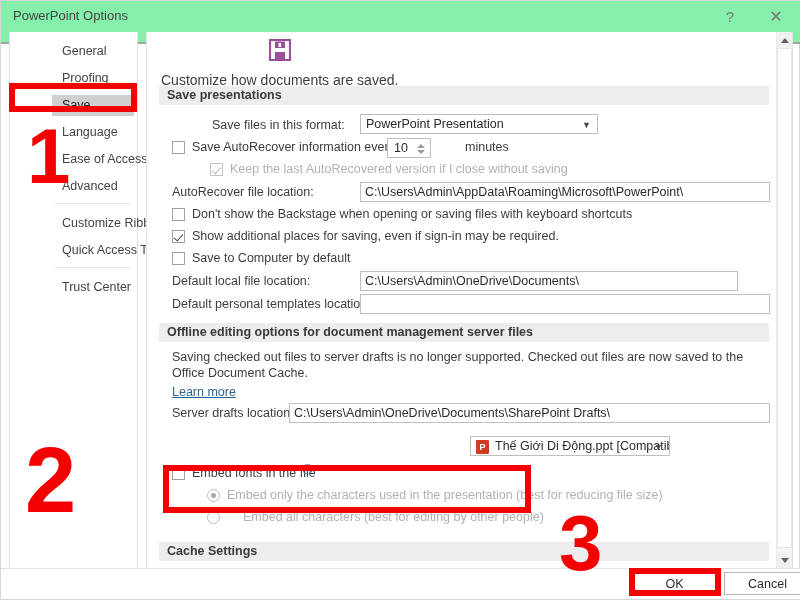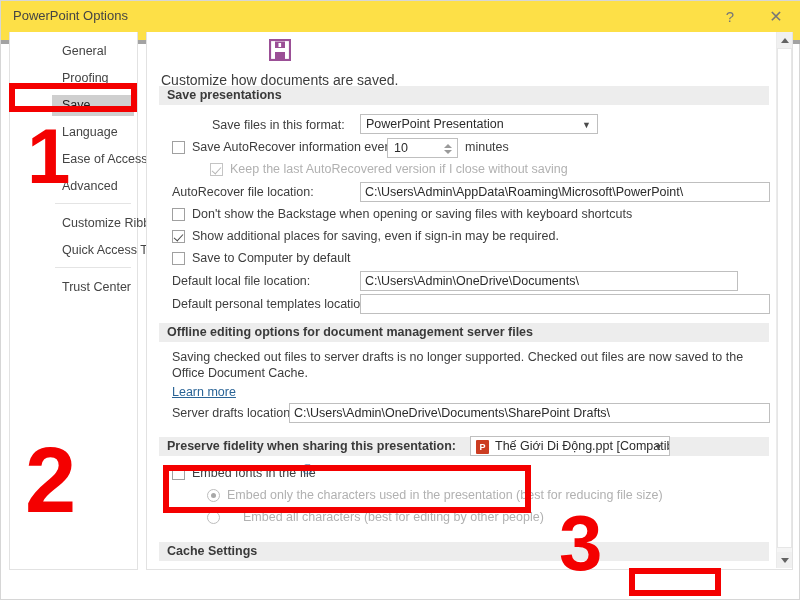--- a/index.html
+++ b/index.html
@@ -15,22 +15,22 @@
     position: relative;
     width: 800px; height: 600px;
     background: #ffffff;
     border: 1px solid #d6d6d6;
   }
 
   
   #titlebar {
     position: absolute; left: 0; top: 0;
     width: 800px; height: 43px;
-    background: #fde047;
-    border-bottom: 4px solid #a3a3a3;
+    background: #86efac;
+    border-bottom: 2px solid #a3a3a3;
   }
   #title-text {
     position: absolute; left: 12px; top: 7px;
     font-size: 13px; color: #444444;
     white-space: nowrap;
   }
   .tb-btn {
     position: absolute; top: 0;
     width: 46px; height: 30px;
     display: flex; align-items: center; justify-content: center;
@@ -175,21 +175,21 @@
     left: 3px; top: 3px;
     width: 5px; height: 5px;
     border-radius: 50%;
     background: #a8a8a8;
   }
 
   .dim { color: #b1b1b1 !important; }
 
   .spinner {
     position: absolute;
-    width: 71px; height: 20px;
+    width: 44px; height: 20px;
     background: #ffffff;
     border: 1px solid #bfbfbf;
   }
   .spinner .sp-val {
     position: absolute; left: 6px; top: 0;
     font-size: 12.5px; color: #2b2b2b; line-height: 19px;
   }
   .spinner .sp-arrows {
     position: absolute; right: 5px; top: 1px;
     width: 9px; height: 17px;
@@ -397,21 +397,20 @@
 
     <div class="section-head" style="top:291px;">Offline editing options for document management server files</div>
 
     <div class="body-text" style="left:25px; top:317px; width:580px;">Saving checked out files to server drafts is no longer supported. Checked out files are now saved to the Office Document Cache.</div>
 
     <div class="link" style="left:25px; top:353px;">Learn more</div>
 
     <div class="row-label" style="left:25px; top:374px;">Server drafts location:</div>
     <div class="textbox" style="left:142px; top:371px; width:481px;">C:\Users\Admin\OneDrive\Documents\SharePoint Drafts\</div>
 
-    <div class="section-head" style="top:405px;">Preserve fidelity when sharing this presentation:</div>
     <div class="combo" style="left:323px; top:404px; width:200px;">
       <span class="ppt-ico" style="left:5px; top:3px;">P</span>
       <span class="cb-text" style="left:24px;">Thế Giới Di Động.ppt [Compatibility M...</span>
       <span class="cb-arrow">▼</span>
     </div>
 
     <div class="cb" style="left:25px; top:435px;"></div>
     <div class="row-label" style="left:45px; top:434px;">Embed fonts in the file</div>
     <div class="info-i" style="left:155px; top:430px;">ⓘ</div>
 
@@ -427,20 +426,24 @@
       <div class="sb-arrow" id="sb-up">
         <span class="sb-tri-up"></span>
       </div>
       <div id="sb-thumb"></div>
       <div class="sb-arrow" id="sb-dn">
         <span class="sb-tri-dn"></span>
       </div>
     </div>
   </div>
 
+  <div id="footer">
+    <div class="dlg-btn" id="ok-btn">OK</div>
+    <div class="dlg-btn" id="cancel-btn">Cancel</div>
+  </div>
 
   <div class="red-box" style="left:8px; top:82px; width:128px; height:29px;"></div>
   <div class="red-num" style="left:26px; top:116px; font-size:78px;">1</div>
 
   <div class="red-num" style="left:24px; top:433px; font-size:92px;">2</div>
 
   <div class="red-box" style="left:162px; top:464px; width:368px; height:48px;"></div>
 
   <div class="red-num" style="left:558px; top:503px; font-size:78px;">3</div>
 

